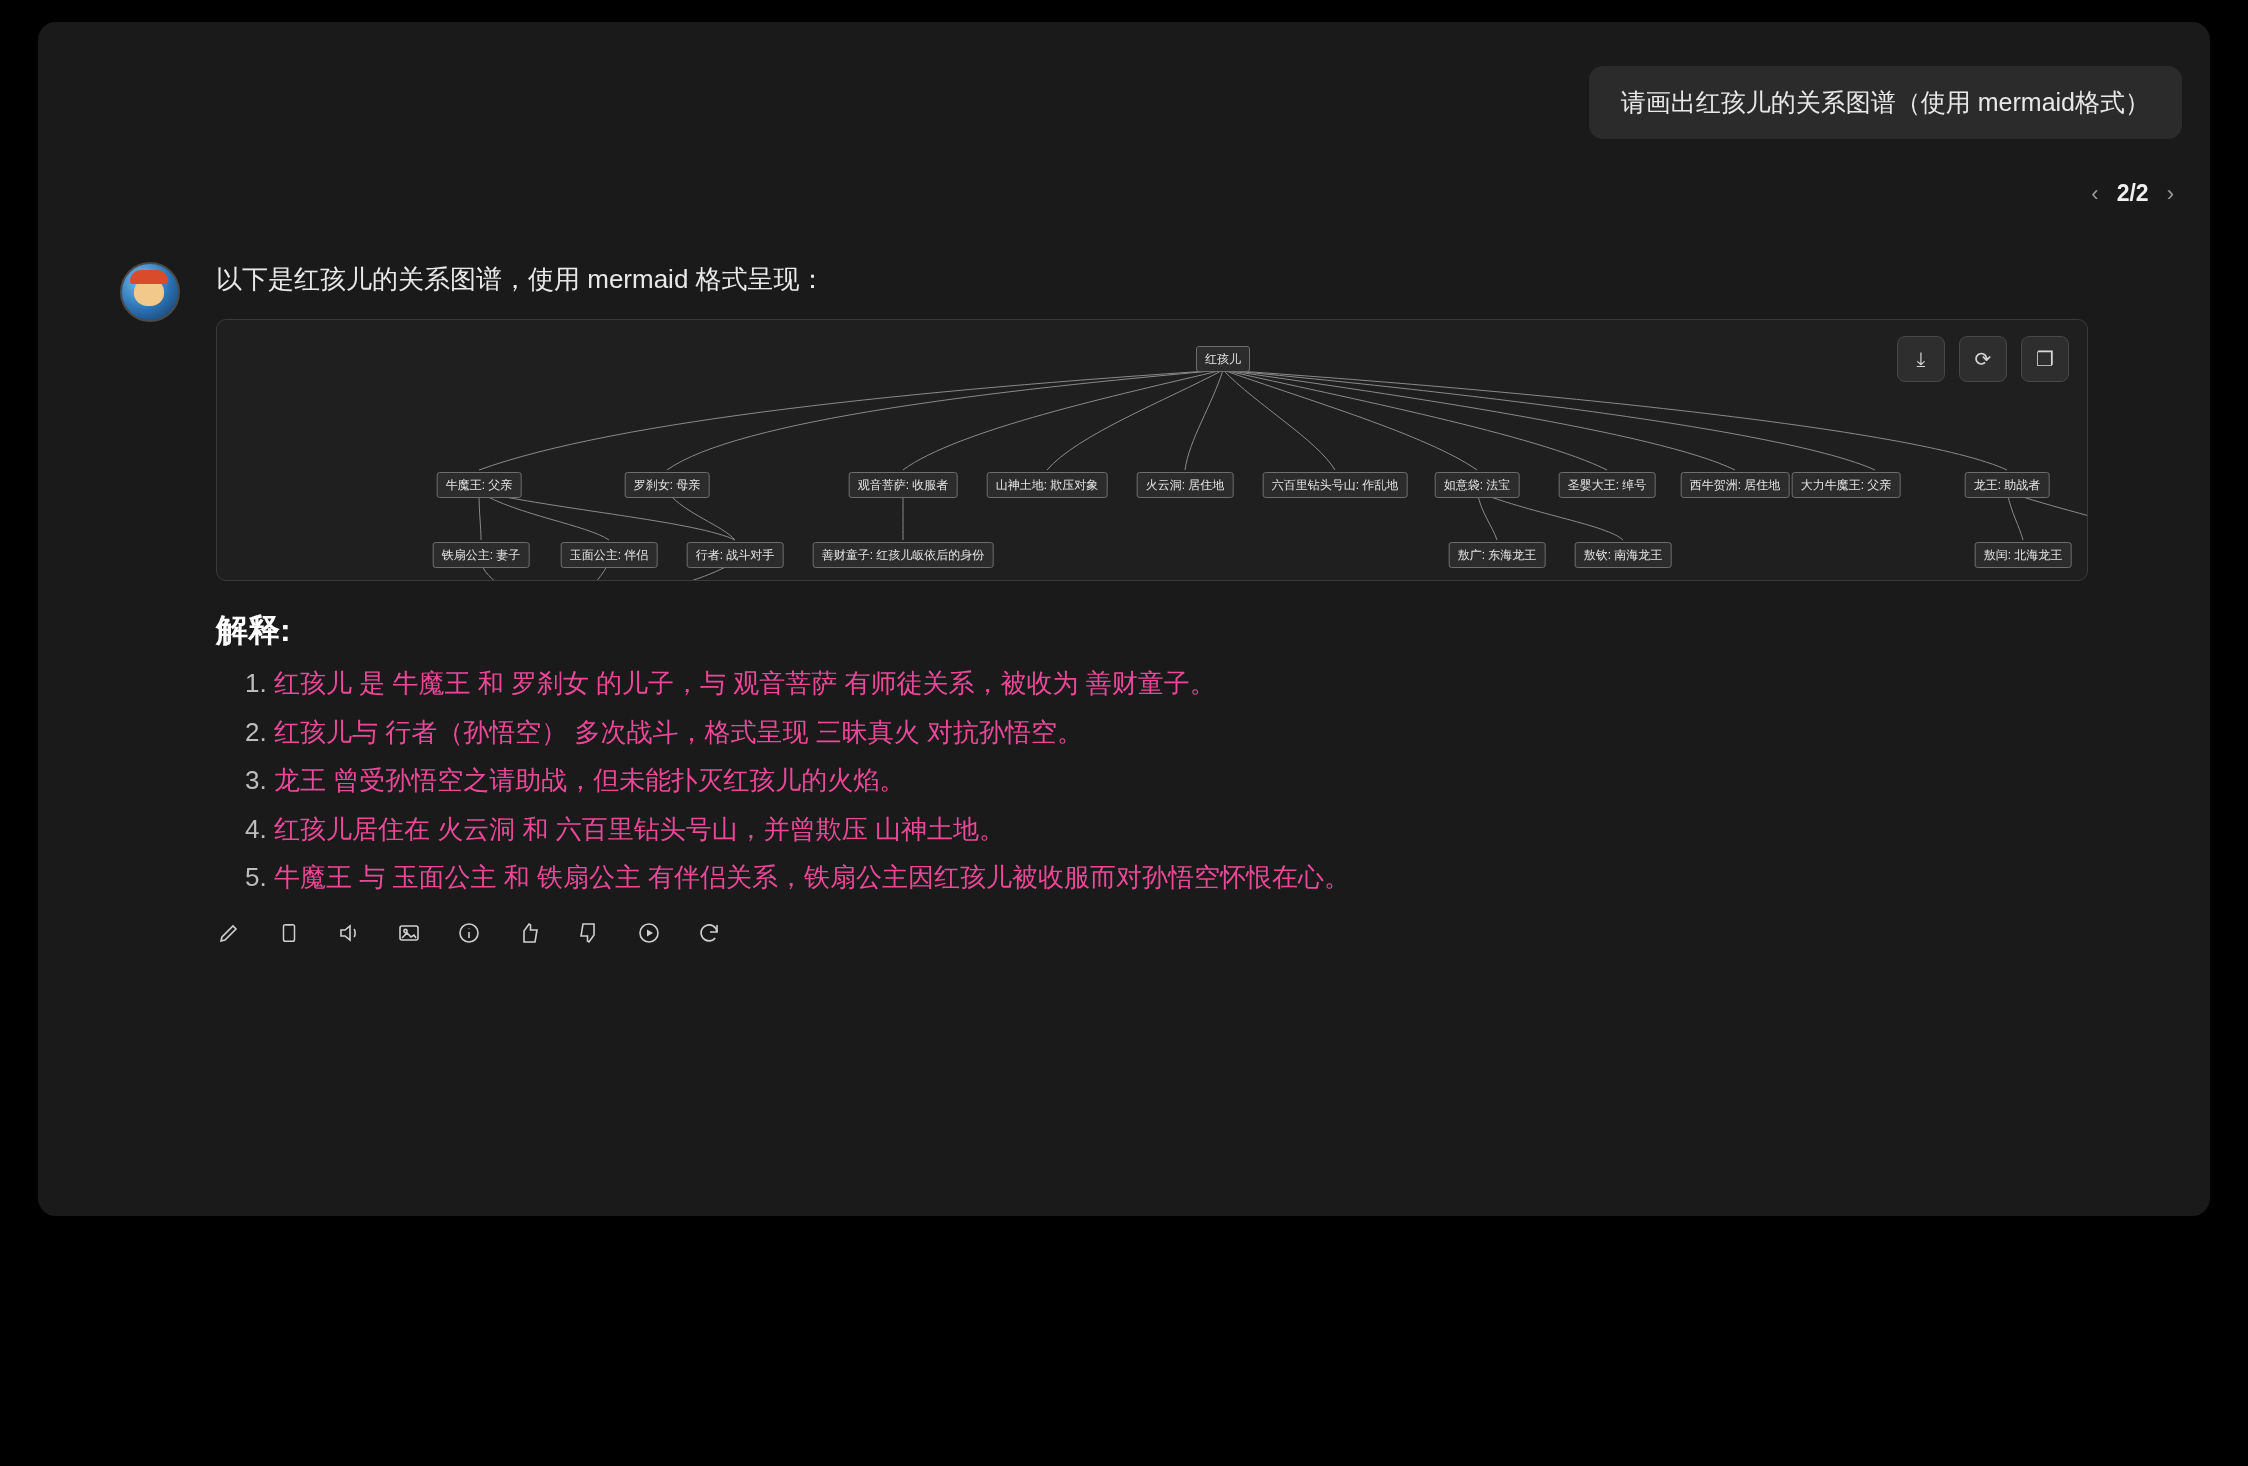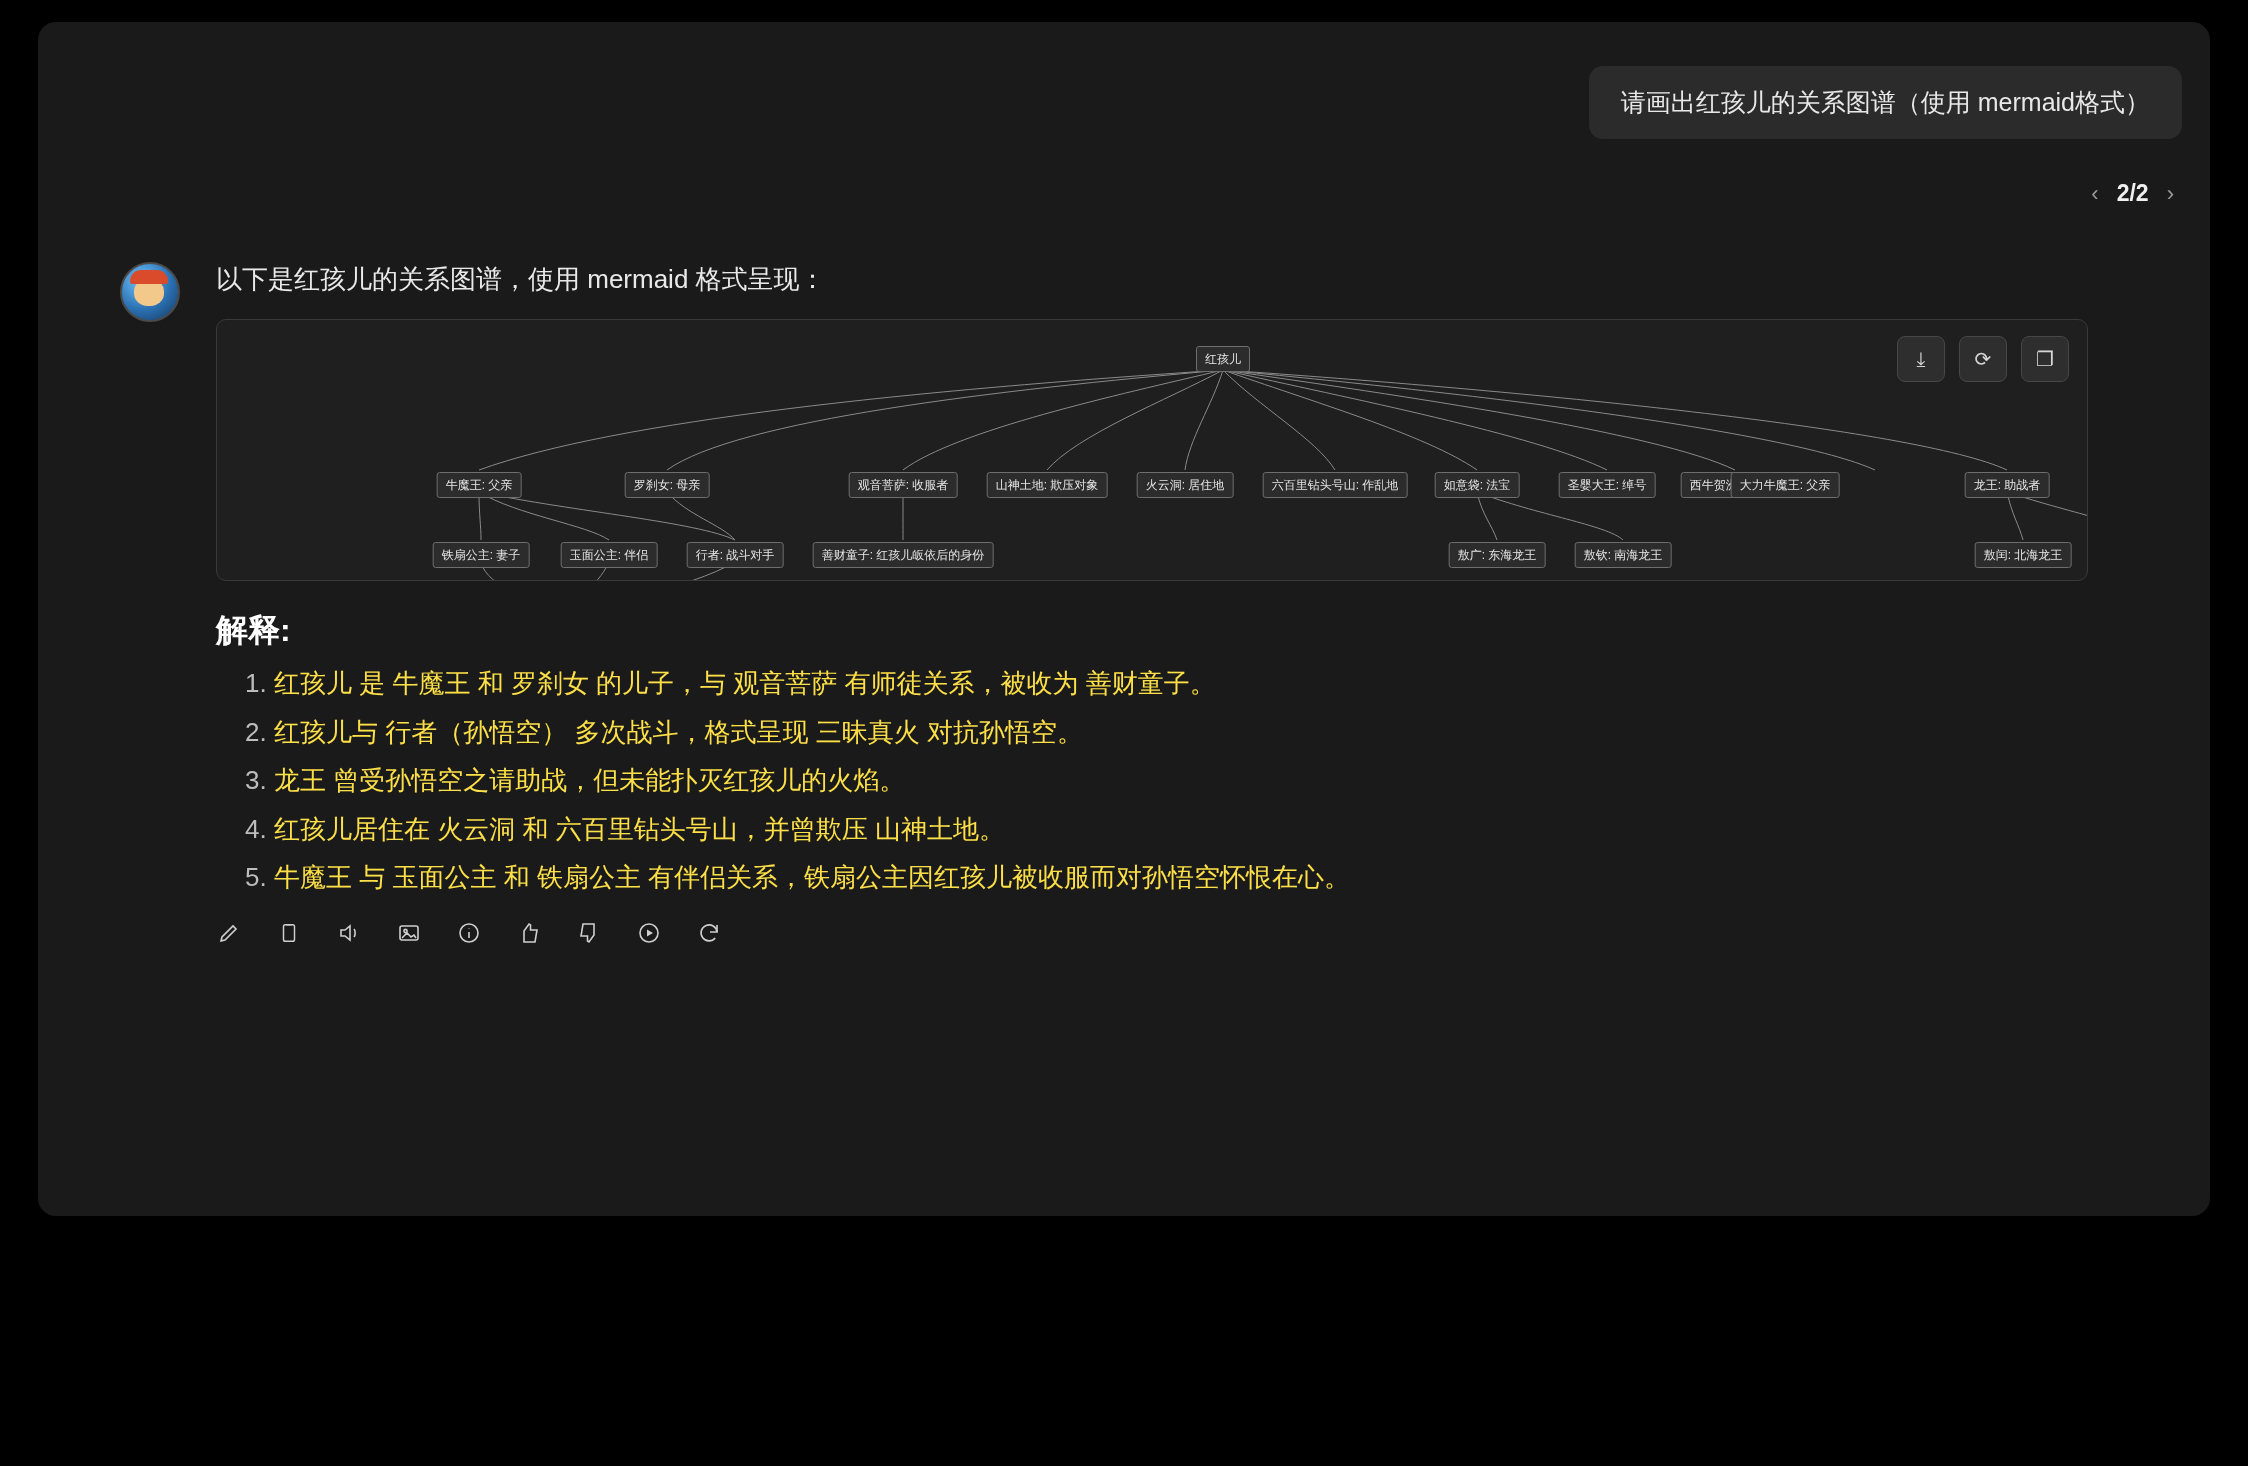--- a/index.html
+++ b/index.html
@@ -175,21 +175,21 @@
   .section-title {
     margin-left: 108px;
     margin-top: 28px;
     color: #ffffff;
     font-size: 32px;
     font-weight: bold;
   }
   ol.list {
     margin: 14px 0 0 108px;
     padding-left: 58px;
-    color: #fde047;
+    color: #ec4899;
     font-size: 26px;
   }
   ol.list li {
     margin-bottom: 16px;
     line-height: 1.25;
   }
   ol.list li::marker {
     color: #bdbdbd;
   }
 
@@ -291,21 +291,21 @@
       <div class="node" style="left:1006px;top:26px">红孩儿</div>
       <div class="node" style="left:262px;top:152px">牛魔王: 父亲</div>
       <div class="node" style="left:450px;top:152px">罗刹女: 母亲</div>
       <div class="node" style="left:686px;top:152px">观音菩萨: 收服者</div>
       <div class="node" style="left:830px;top:152px">山神土地: 欺压对象</div>
       <div class="node" style="left:968px;top:152px">火云洞: 居住地</div>
       <div class="node" style="left:1118px;top:152px">六百里钻头号山: 作乱地</div>
       <div class="node" style="left:1260px;top:152px">如意袋: 法宝</div>
       <div class="node" style="left:1390px;top:152px">圣婴大王: 绰号</div>
       <div class="node" style="left:1518px;top:152px">西牛贺洲: 居住地</div>
-      <div class="node" style="left:1568px;top:152px">大力牛魔王: 父亲</div>
+      <div class="node" style="left:1629px;top:152px">大力牛魔王: 父亲</div>
       <div class="node" style="left:1790px;top:152px">龙王: 助战者</div>
       <div class="node" style="left:264px;top:222px">铁扇公主: 妻子</div>
       <div class="node" style="left:392px;top:222px">玉面公主: 伴侣</div>
       <div class="node" style="left:518px;top:222px">行者: 战斗对手</div>
       <div class="node" style="left:686px;top:222px">善财童子: 红孩儿皈依后的身份</div>
       <div class="node" style="left:1280px;top:222px">敖广: 东海龙王</div>
       <div class="node" style="left:1406px;top:222px">敖钦: 南海龙王</div>
       <div class="node" style="left:1806px;top:222px">敖闰: 北海龙王</div>
 
     </div>

